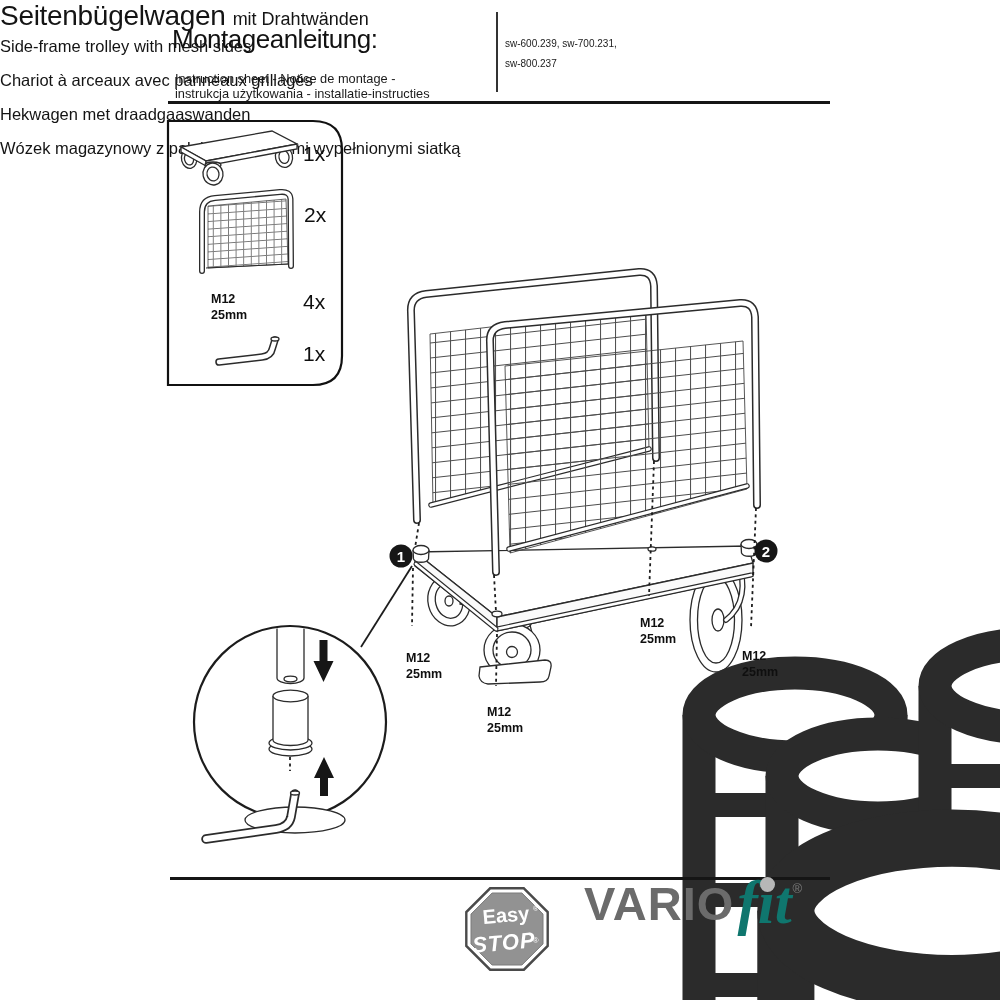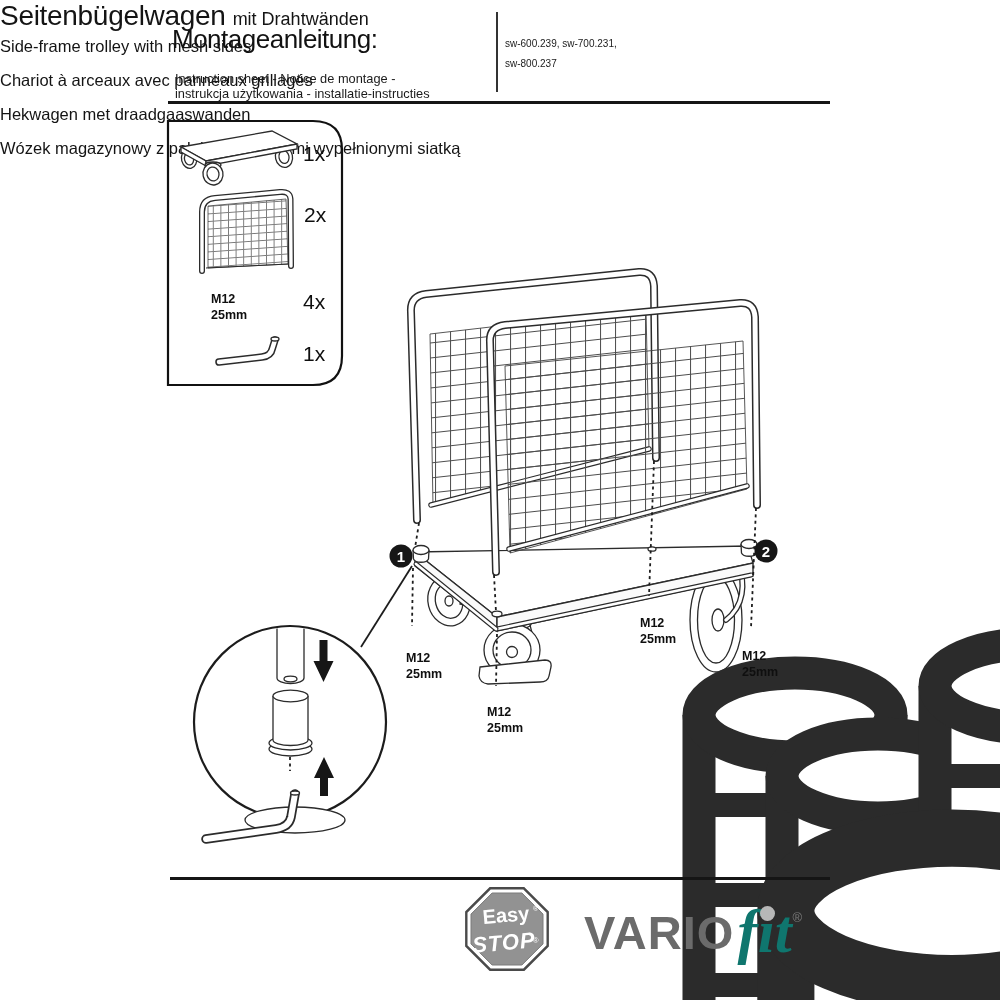--- a/index.html
+++ b/index.html
@@ -8,21 +8,21 @@
   .rule{position:absolute;background:#151515;height:2.5px}
   .vdiv{position:absolute;background:#333;width:1.5px}
   #hdr-title{left:172px;top:24px;font-size:26px;font-weight:400;letter-spacing:-.5px;white-space:nowrap}
   .hdr-sub{left:175px;font-size:12.8px;white-space:nowrap;color:#1a1a1a}
   #models{left:505px;top:34px;font-size:10px;line-height:19.5px;white-space:nowrap;color:#1a1a1a}
   #prod{left:367px;top:120px;white-space:nowrap;color:#141414}
   #prod .t1{font-size:28px;letter-spacing:-.3px}
   #prod .t1s{font-size:18px;margin-left:7px}
   #prod .tl{font-size:16.5px;line-height:20px;margin-top:14px}
   #prod .first{margin-top:4px}
-  .variofit{position:absolute;left:584px;top:905px;display:flex;align-items:flex-end;color:#6b6b6b}
+  .variofit{position:absolute;left:584px;top:876px;display:flex;align-items:flex-end;color:#6b6b6b}
   .vario{font-size:47px;font-weight:700;letter-spacing:1px}
   .fit-wrap{position:relative;display:inline-block;margin-left:3px}
   .fit{font-family:"Liberation Serif",serif;font-style:italic;font-weight:700;font-size:61px;line-height:.9;color:#0f766e}
   .fit-dot{position:absolute;left:23px;top:1px;width:15px;height:15px;border-radius:50%;background:#b7b7b7}
   .vreg{position:relative;top:-30px;left:1px;font-size:13px;color:#7c7c7c;font-weight:400}
   svg text{font-family:"Liberation Sans",sans-serif}
   .lbl{font-weight:700;font-size:12.5px;fill:#0f0f0f}
   .qty{font-size:21px;fill:#0f0f0f}
   .cnum{font-weight:700;font-size:15px;fill:#fff;text-anchor:middle}
   .ln{fill:#fff;stroke:#2b2b2b;stroke-width:1.3}

